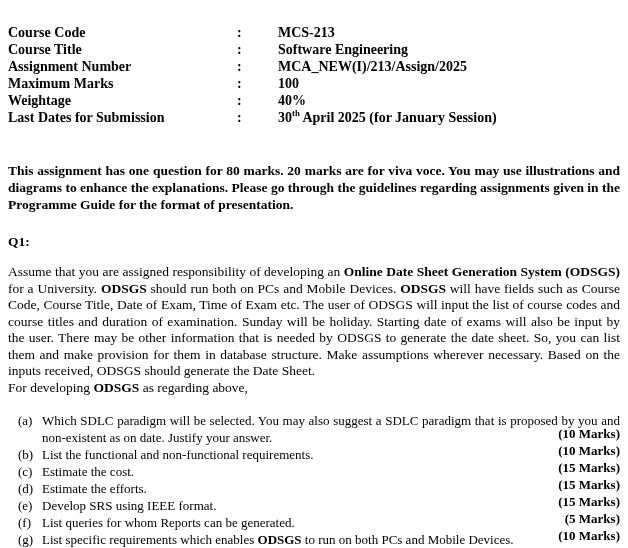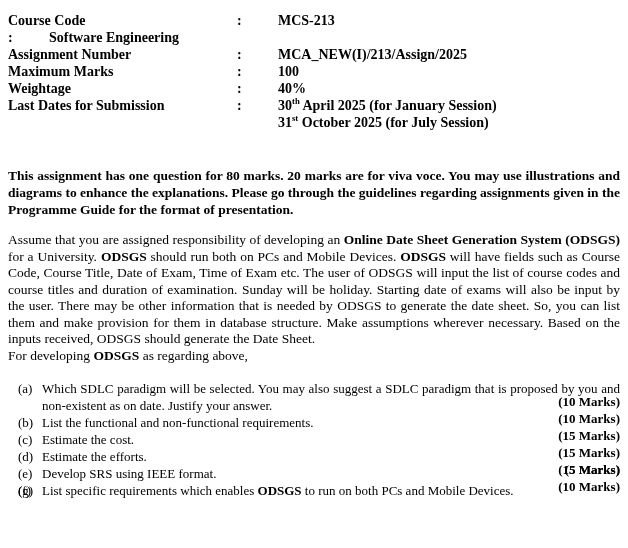--- a/index.html
+++ b/index.html
@@ -11,21 +11,21 @@
     width: 628px;
     height: 548px;
     overflow: hidden;
     font-family: "Liberation Serif", serif;
     color: #000000;
   }
   .page {
     box-sizing: border-box;
     width: 628px;
     height: 548px;
-    padding: 12px 8px 0 8px;
+    padding: 24px 8px 0 8px;
     font-family: Liberation Serif, serif;
   }
   
   .hdr-row {
     display: flex;
     font-weight: 700;
     font-size: 14px;
     line-height: 17px;
   }
   .hdr-label { width: 229px; flex: none; }
@@ -88,20 +88,21 @@
 
 <div class="page">
 
   <div>
     <div class="hdr-row">
       <span class="hdr-label">Course Code</span>
       <span class="hdr-colon">:</span>
       <span class="hdr-value">MCS-213</span>
     </div>
     <div class="hdr-row">
+      <span class="hdr-label">Course Title</span>
       <span class="hdr-colon">:</span>
       <span class="hdr-value">Software Engineering</span>
     </div>
     <div class="hdr-row">
       <span class="hdr-label">Assignment Number</span>
       <span class="hdr-colon">:</span>
       <span class="hdr-value">MCA_NEW(I)/213/Assign/2025</span>
     </div>
     <div class="hdr-row">
       <span class="hdr-label">Maximum Marks</span>
@@ -111,27 +112,27 @@
     <div class="hdr-row">
       <span class="hdr-label">Weightage</span>
       <span class="hdr-colon">:</span>
       <span class="hdr-value">40%</span>
     </div>
     <div class="hdr-row">
       <span class="hdr-label">Last Dates for Submission</span>
       <span class="hdr-colon">:</span>
       <span class="hdr-value">
         <span><span>30</span><sup class="ord">th</sup><span> April 2025 (for January Session)</span></span><br>
-        <span><span>31</span><sup class="ord">st</sup><span> October 2025 (for July Session)</span></span>
       </span>
     </div>
   </div>
 
   <p class="notice">This assignment has one question for 80 marks. 20 marks are for viva voce. You may use illustrations and diagrams to enhance the explanations. Please go through the guidelines regarding assignments given in the Programme Guide for the format of presentation.</p>
 
+  <div class="q1">Q1:</div>
 
   <p class="body-para">
     <span>Assume that you are assigned responsibility of developing an </span><span class="b">Online Date Sheet Generation System (ODSGS)</span><span> for a University. </span><span class="b">ODSGS</span><span> should run both on PCs and Mobile Devices. </span><span class="b">ODSGS</span><span> will have fields such as Course Code, Course Title, Date of Exam, Time of Exam etc. The user of ODSGS will input the list of course codes and course titles and duration of examination. Sunday will be holiday. Starting date of exams will also be input by the user. There may be other information that is needed by ODSGS to generate the date sheet. So, you can list them and make provision for them in database structure. Make assumptions wherever necessary. Based on the inputs received, ODSGS should generate the Date Sheet.</span><br>
     <span><span>For developing </span><span class="b">ODSGS</span><span> as regarding above,</span></span>
   </p>
 
   <div class="tasks">
     <div class="task">
       <span class="task-marker">(a)</span>
       <span><span>Which SDLC paradigm will be selected. You may also suggest a SDLC paradigm that is proposed by you and non-existent as on date. Justify your answer.</span><span class="b"></span><span></span></span>
@@ -152,20 +153,21 @@
       <span><span>Estimate the efforts.</span><span class="b"></span><span></span></span>
       <span class="task-marks">(15 Marks)</span>
     </div>
     <div class="task">
       <span class="task-marker">(e)</span>
       <span><span>Develop SRS using IEEE format.</span><span class="b"></span><span></span></span>
       <span class="task-marks">(15 Marks)</span>
     </div>
     <div class="task">
       <span class="task-marker">(f)</span>
+      <span><span>List queries for whom Reports can be generated.</span><span class="b"></span><span></span></span>
       <span class="task-marks">(5 Marks)</span>
     </div>
     <div class="task">
       <span class="task-marker">(g)</span>
       <span><span>List specific requirements which enables </span><span class="b">ODSGS</span><span> to run on both PCs and Mobile Devices.</span></span>
       <span class="task-marks">(10 Marks)</span>
     </div>
   </div>
 
 </div>

